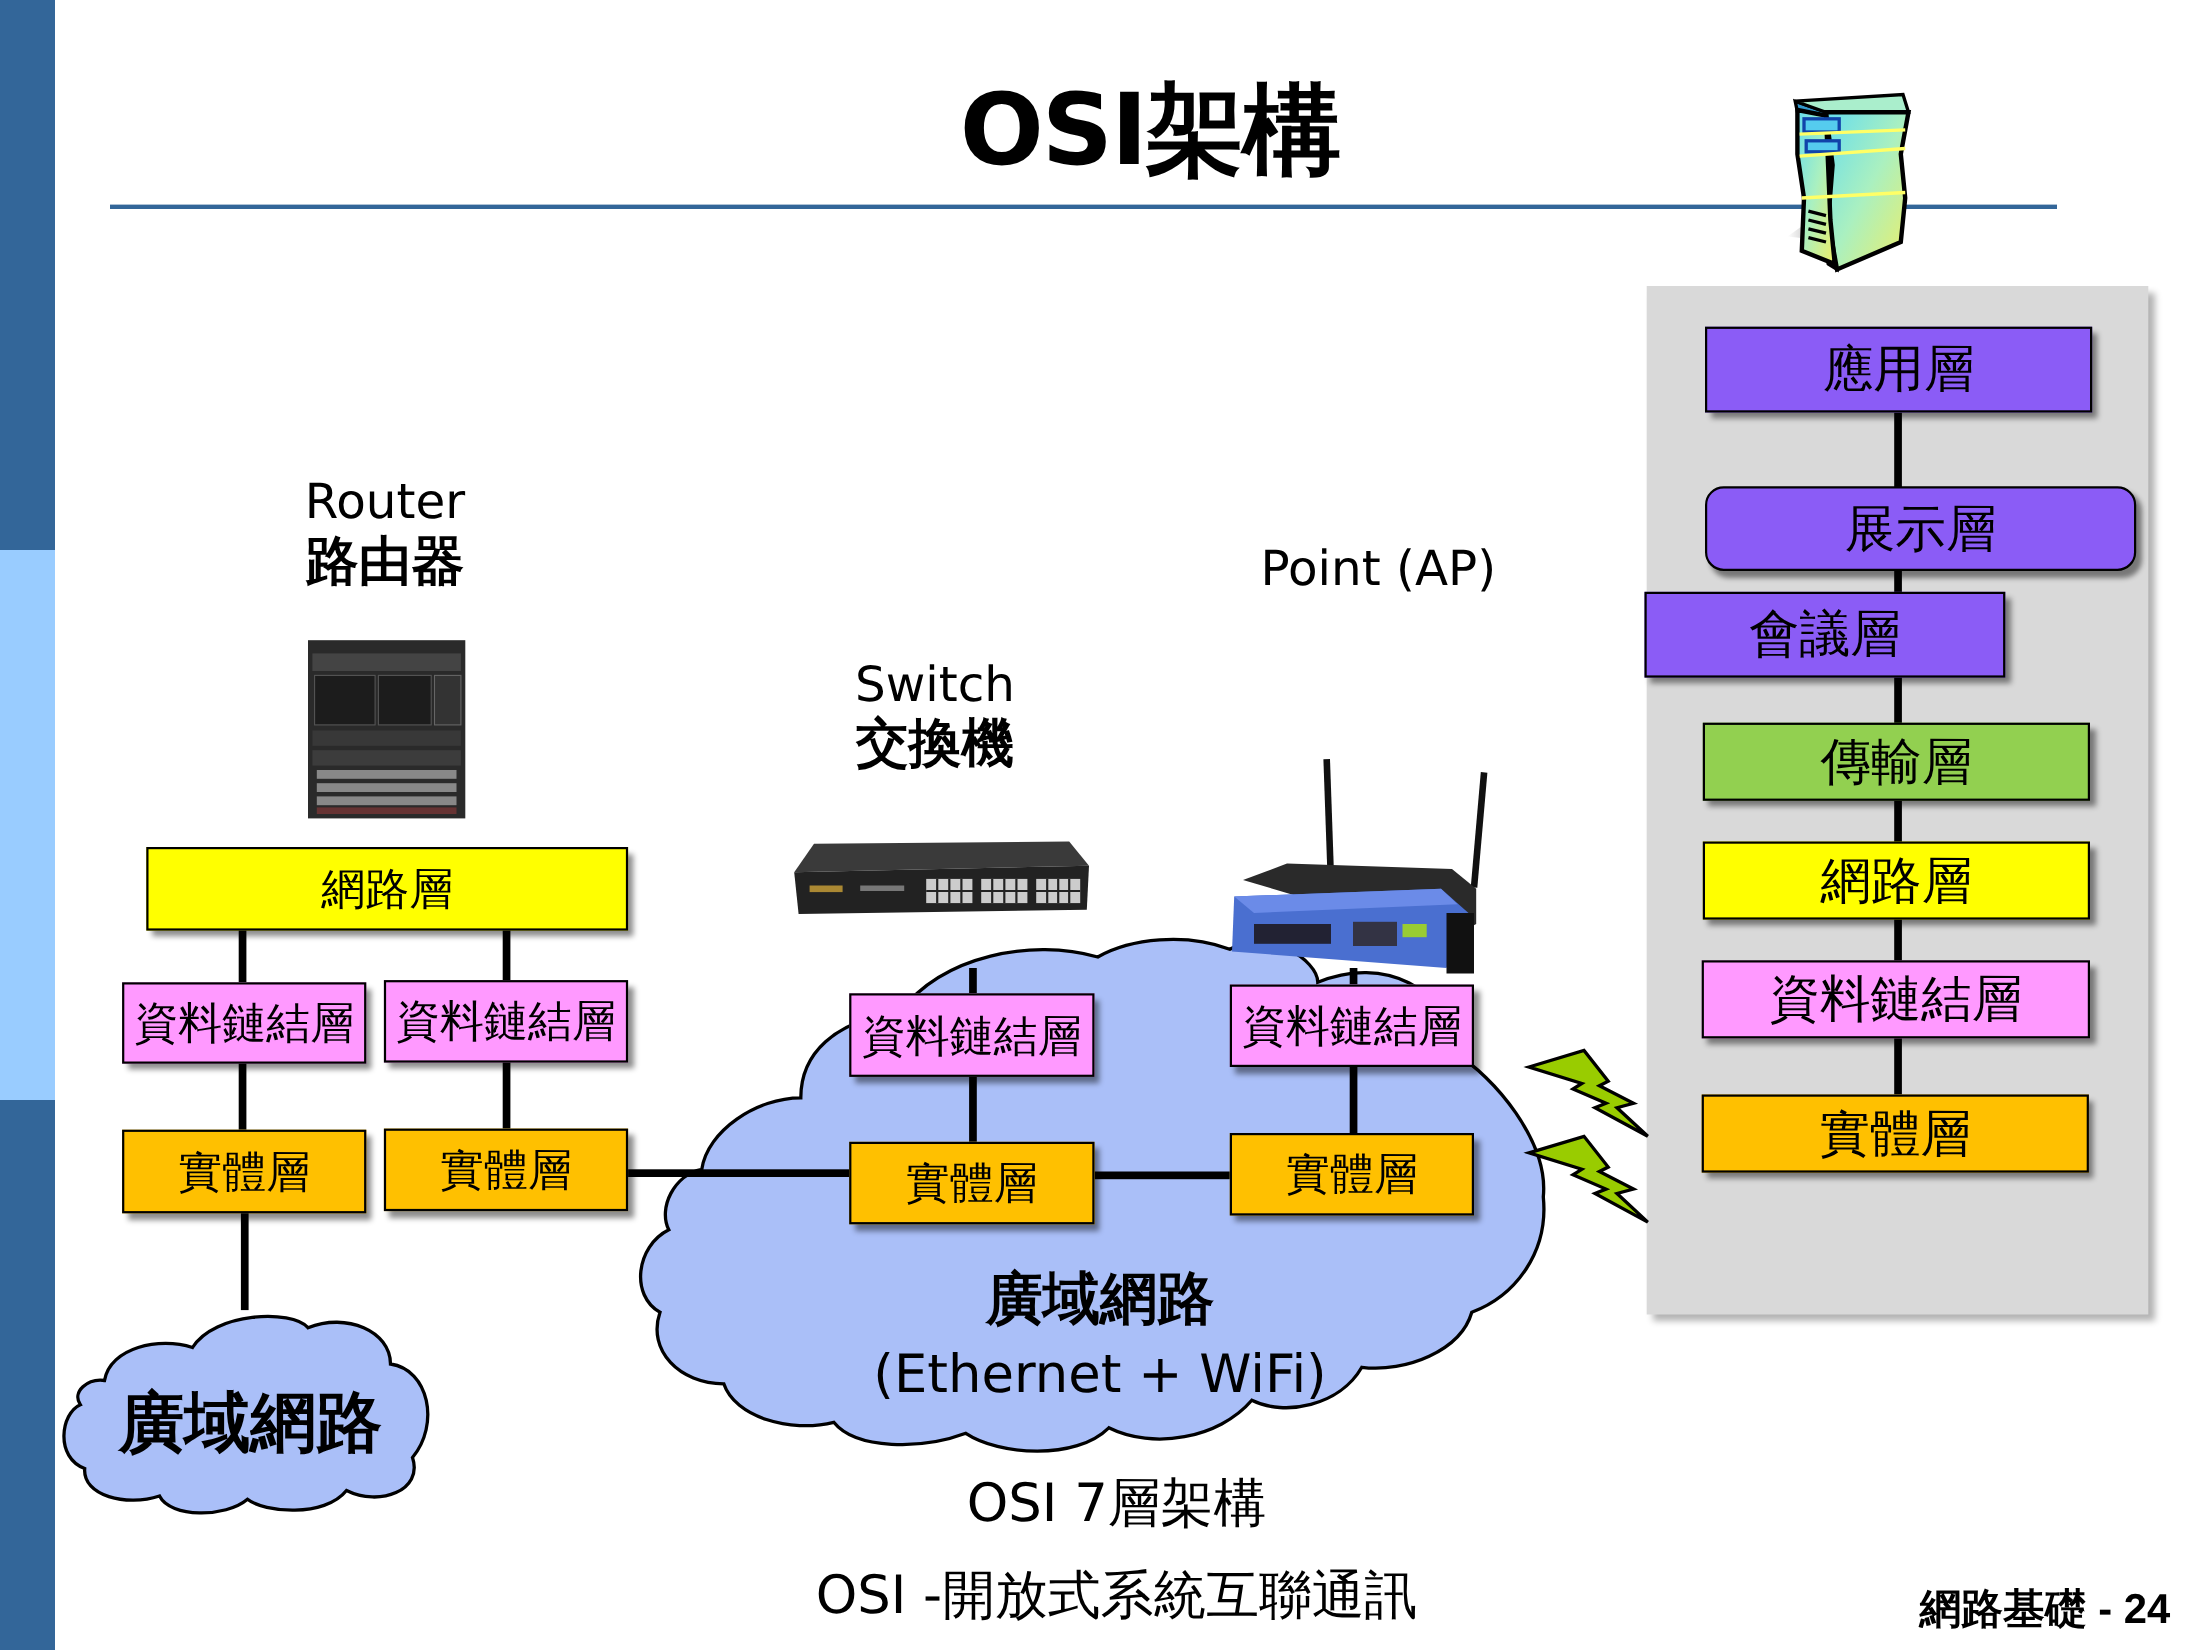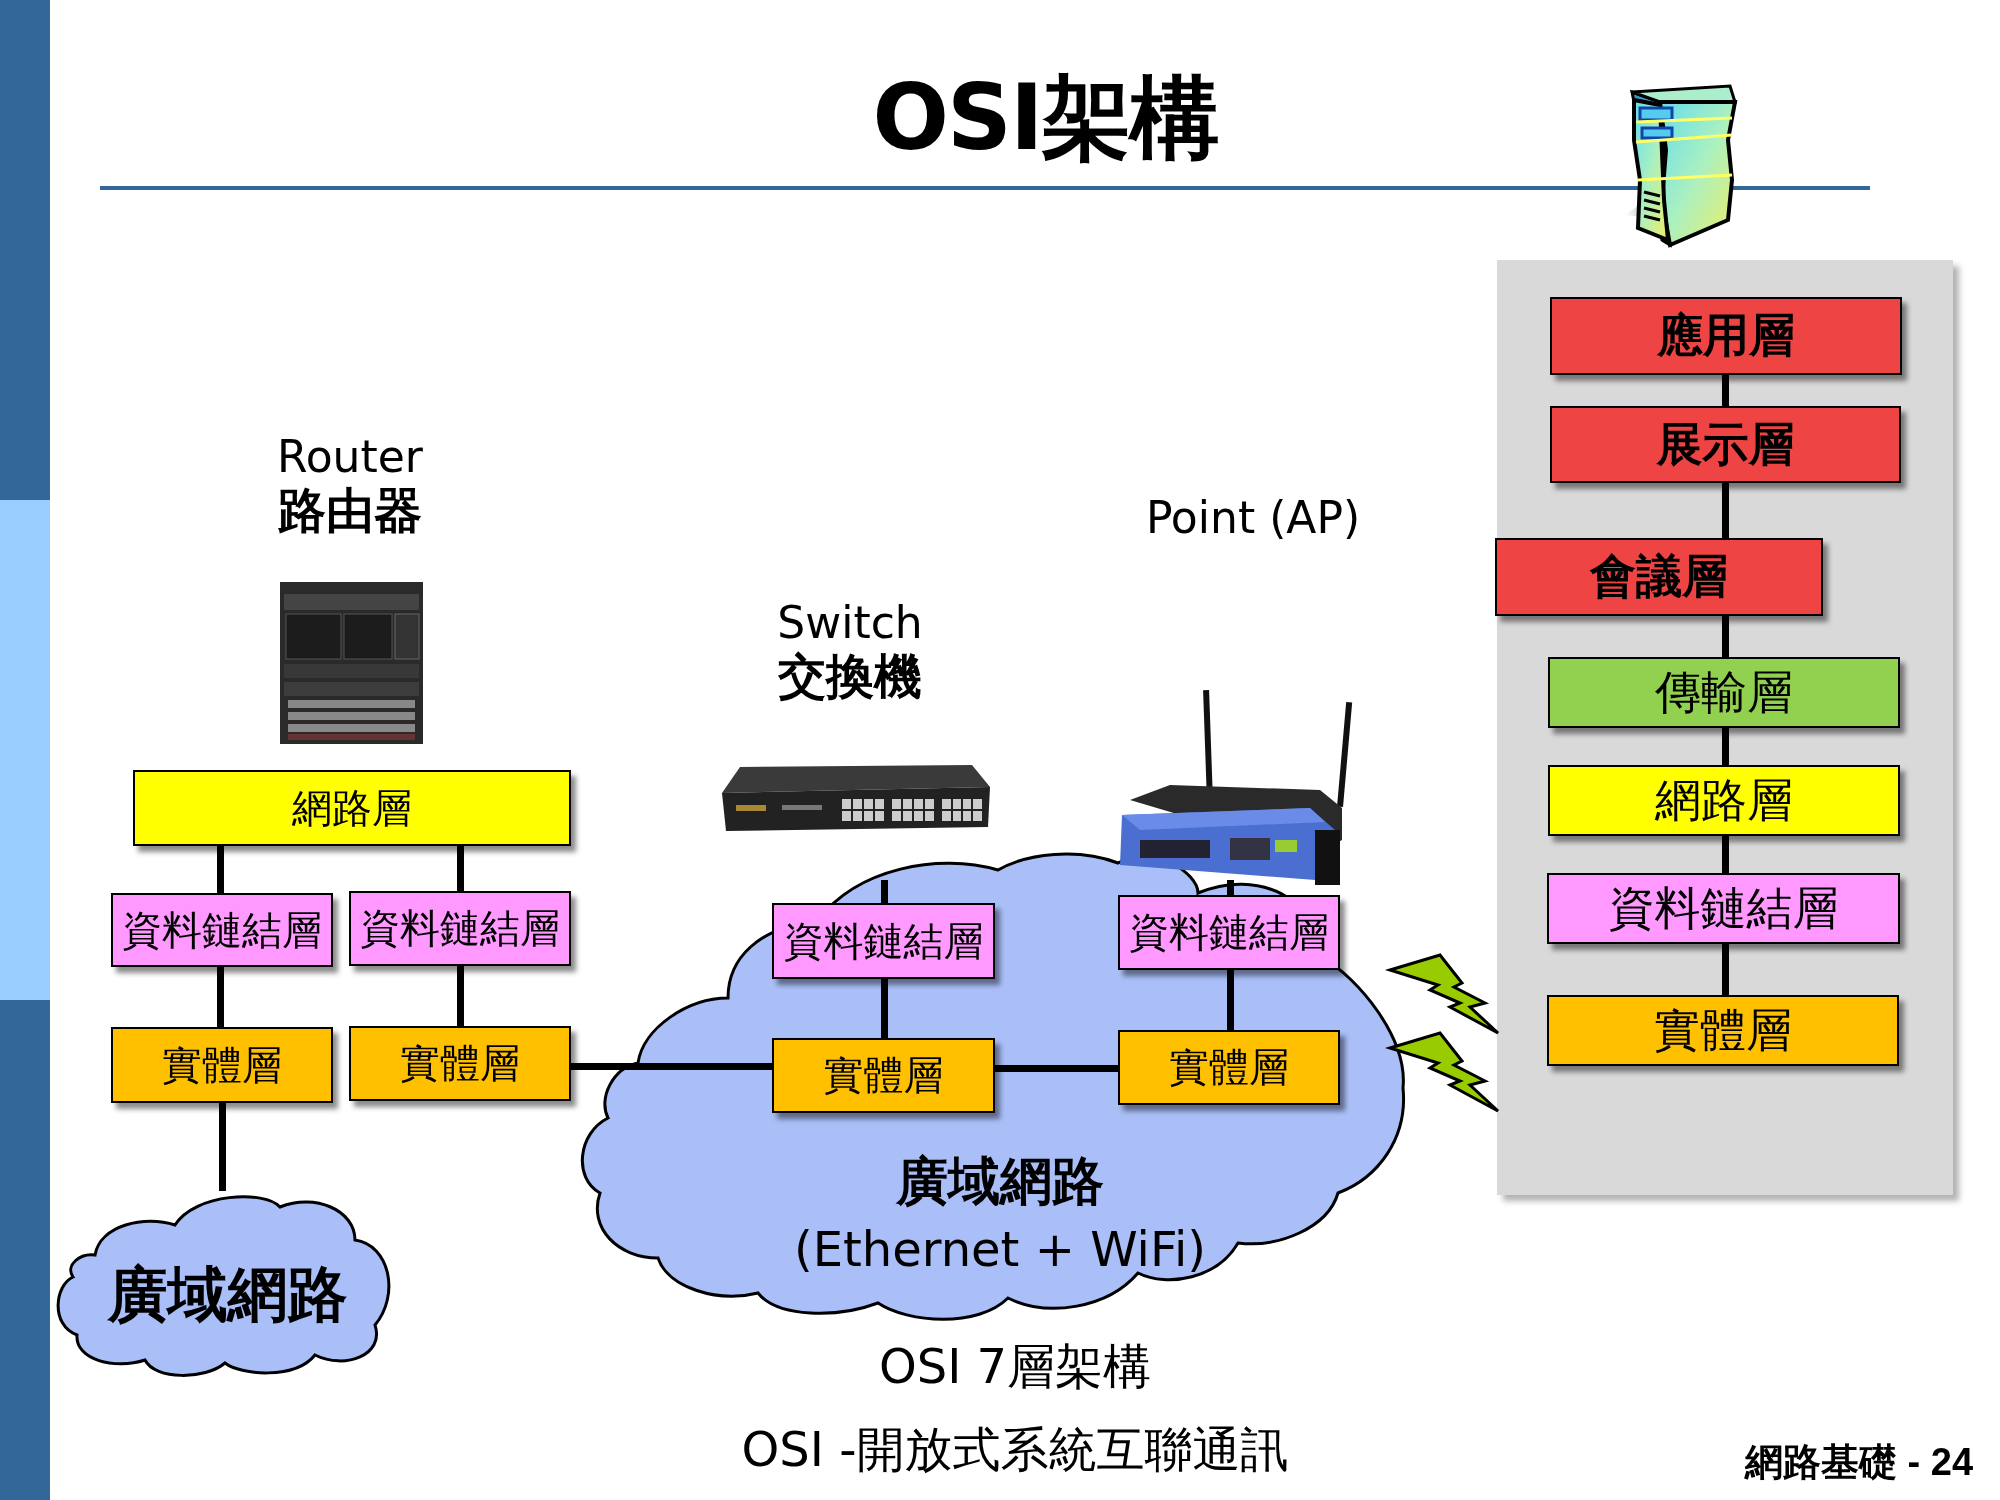--- a/index.html
+++ b/index.html
@@ -21,21 +21,21 @@
   .lbl-en { font-size: 44px; }
   .lbl-zh { font-size: 48px; font-weight: bold; }
   .layer {
     position: absolute; box-sizing: border-box; border: 2px solid #000;
     display: flex; align-items: center; justify-content: center;
     box-shadow: 5px 6px 5px rgba(0,0,0,0.45);
     white-space: nowrap; overflow: hidden;
   }
   .layer span { font-size: 40px; }
   .big span { font-size: 46px; }
-  .c-app { background: #ef4444; font-weight: bold; }
+  .c-app { background: #8b5cf6; }
   .c-trans { background: #92d050; font-family: Liberation Serif, serif; }
   .c-net { background: #ffff00; }
   .c-dl { background: #ff99ff; }
   .c-phy { background: #ffc000; }
   .stack-panel { left: 1497px; top: 260px; width: 456px; height: 935px; background: #d9d9d9;
     box-shadow: 6px 6px 6px rgba(0,0,0,0.3); }
   .vline { position: absolute; background: #000; width: 7px; }
   .hline { position: absolute; background: #000; height: 7px; }
   .caption { font-size: 48px; text-align: center; white-space: nowrap; }
   .footer { font-size: 38px; font-weight: bold; font-family: "Liberation Sans", sans-serif; white-space: nowrap; }
@@ -81,21 +81,21 @@
     <line x1="24" y1="128" x2="40" y2="132"></line>
     <line x1="24" y1="136" x2="40" y2="140"></line>
   </g>
 </svg>
 
 <div class="vline" style="left:1722px;top:375px;height:620px;"></div>
 
 <div class="layer big c-app" style="left:1550px;top:297px;width:352px;height:78px;">
     <span>應用層</span>
   </div>
-<div class="layer big c-app" style="left:1550px;top:406px;width:351px;height:77px;">
+<div class="layer big c-app" style="left:1550px;top:442px;width:392px;height:77px;border-radius:17px;">
     <span>展示層</span>
   </div>
 <div class="layer big c-app" style="left:1495px;top:538px;width:328px;height:78px;">
     <span>會議層</span>
   </div>
 <div class="layer big c-trans" style="left:1548px;top:657px;width:352px;height:71px;">
     <span>傳輸層</span>
   </div>
 <div class="layer big c-net" style="left:1548px;top:765px;width:352px;height:71px;">
     <span>網路層</span>

